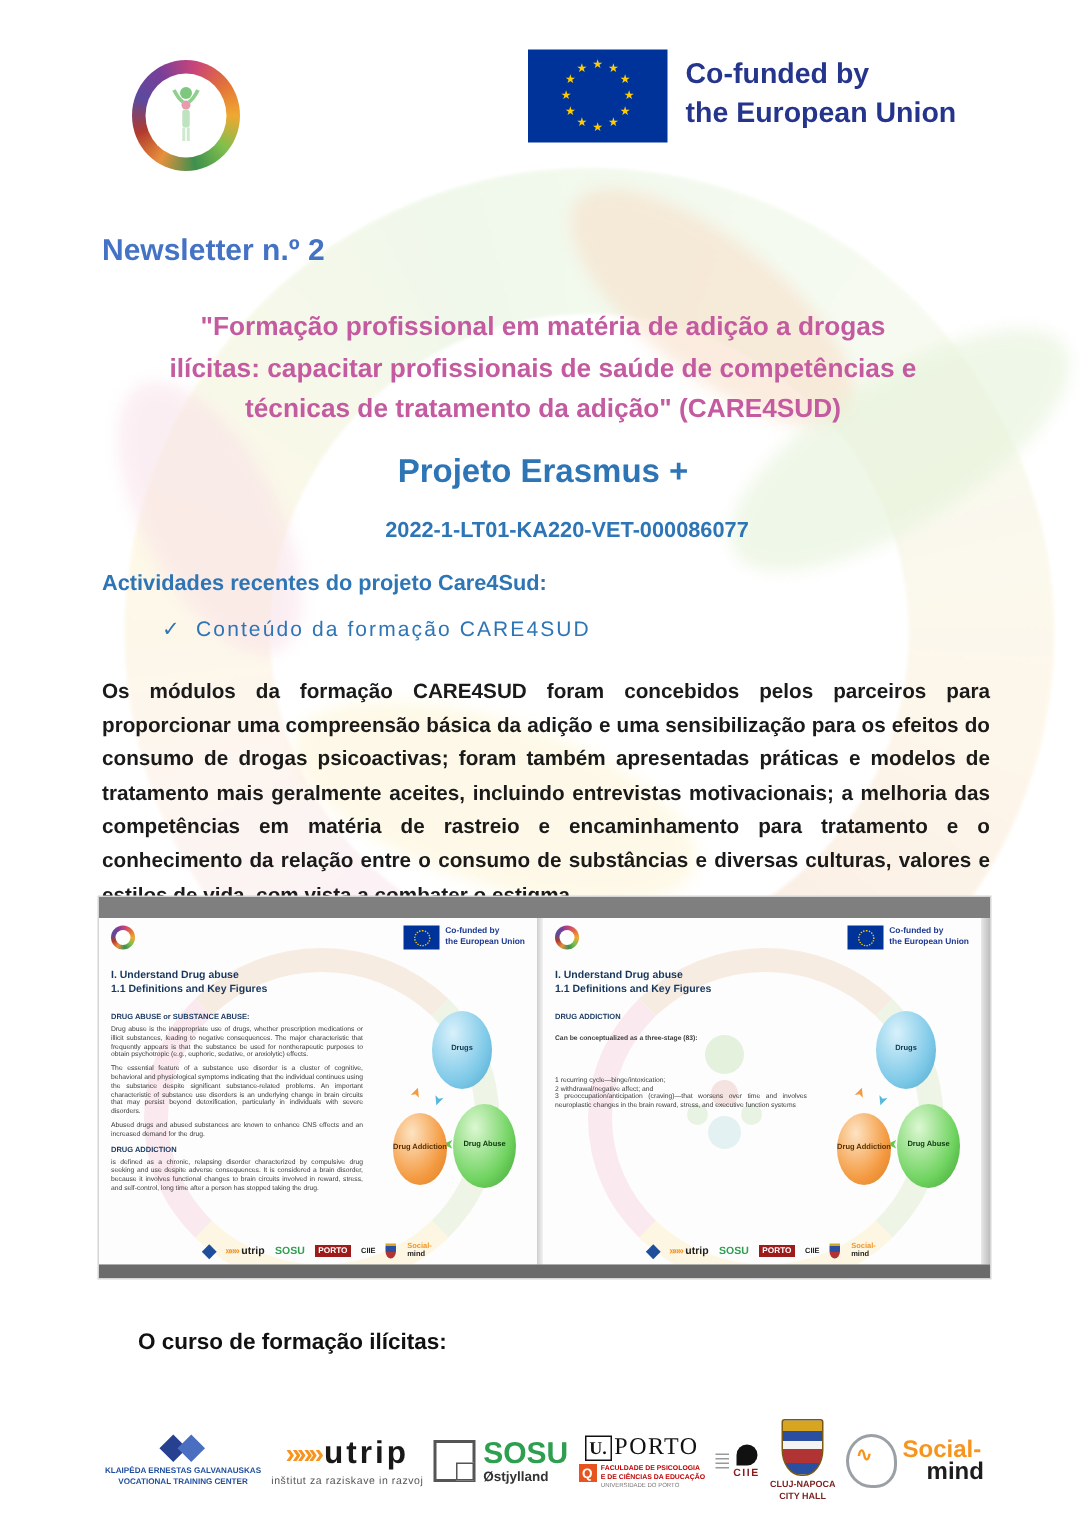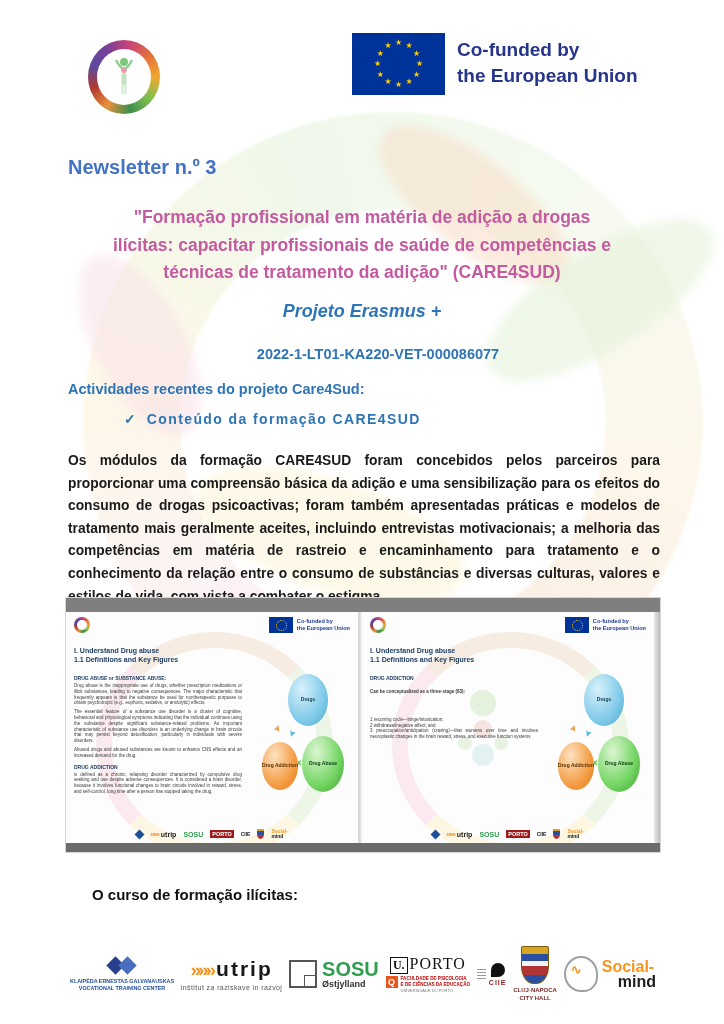--- a/index.html
+++ b/index.html
@@ -38,24 +38,24 @@
   .eu-flag i:nth-of-type(10){transform:rotate(270deg) translateY(-21px) rotate(-270deg);}
   .eu-flag i:nth-of-type(11){transform:rotate(300deg) translateY(-21px) rotate(-300deg);}
   .eu-flag i:nth-of-type(12){transform:rotate(330deg) translateY(-21px) rotate(-330deg);}
   .eu-text{position:absolute;left:457px;top:37px;font-size:19px;font-weight:bold;color:var(--eu-text-blue,#26358C);line-height:26px;z-index:2;}
 
   
   .z{z-index:2;font-weight:bold;}
   .nl-heading{position:absolute;left:68px;top:156px;font-size:20px;font-weight:bold;color:var(--newsletter-blue,#4472C4);}
   .nl-title{position:absolute;left:56px;width:612px;top:204px;text-align:center;font-size:17.5px;font-weight:bold;
     color:var(--title-pink,#C45AA0);line-height:27.5px;}
-  .nl-sub{position:absolute;left:56px;width:612px;top:301px;text-align:center;font-size:18px;font-weight:bold;color:var(--heading-blue,#2E75B6);font-style:italic;}
+  .nl-sub{position:absolute;left:56px;width:612px;top:301px;text-align:center;font-size:22px;font-weight:bold;color:var(--heading-blue,#2E75B6);}
   .nl-code{position:absolute;left:72px;width:612px;top:346px;text-align:center;font-size:14.5px;font-weight:bold;color:var(--heading-blue,#2E75B6);}
   .nl-activities{position:absolute;left:68px;top:381px;font-size:14.5px;font-weight:bold;color:var(--heading-blue,#2E75B6);}
-  .nl-bullet{position:absolute;left:124px;top:411px;font-size:14px;font-weight:bold;color:var(--heading-blue,#2E75B6);letter-spacing:1.4px;}
+  .nl-bullet{position:absolute;left:108px;top:411px;font-size:14px;font-weight:normal;color:var(--heading-blue,#2E75B6);letter-spacing:1.4px;}
   .nl-bullet .chk{margin-right:11px;letter-spacing:0;}
   .nl-para{position:absolute;left:68px;top:450px;width:592px;font-size:13.8px;line-height:22.6px;text-align:justify;
     color:var(--body-text,#1A1A1A);}
   .course-heading{position:absolute;left:92px;top:886px;font-size:15px;font-weight:bold;color:#111;}
 
   
   .shot{position:absolute;left:66px;top:598px;width:594px;height:254px;background:#e8e8e8;z-index:2;box-shadow:0 0 0 1px #d5d5d5;}
   .shot-bar-top{height:14px;background:var(--frame-gray,#7F7F7F);}
   .shot-bar-bottom{position:absolute;left:0;bottom:0;width:100%;height:9px;background:#6b6b6b;}
   .pages{position:absolute;left:0;top:14px;width:100%;height:231px;display:flex;}
@@ -182,21 +182,21 @@
       <i>★</i>
       <i>★</i>
       <i>★</i>
       <i>★</i>
   </div>
   <div class="eu-text">
     <div>Co-funded by</div>
     <div>the European Union</div>
   </div>
 
-  <div class="nl-heading z">Newsletter n.º 3</div>
+  <div class="nl-heading z">Newsletter n.º 2</div>
   <div class="nl-title z">
     <div>"Formação profissional em matéria de adição a drogas</div>
     <div>ilícitas: capacitar profissionais de saúde de competências e</div>
     <div>técnicas de tratamento da adição" (CARE4SUD)</div>
   </div>
   <div class="nl-sub z">Projeto Erasmus +</div>
   <div class="nl-code z">2022-1-LT01-KA220-VET-000086077</div>
   <div class="nl-activities z">Actividades recentes do projeto Care4Sud:</div>
   <div class="nl-bullet z">
     <span class="chk">✓</span><span>Conteúdo da formação CARE4SUD</span>

